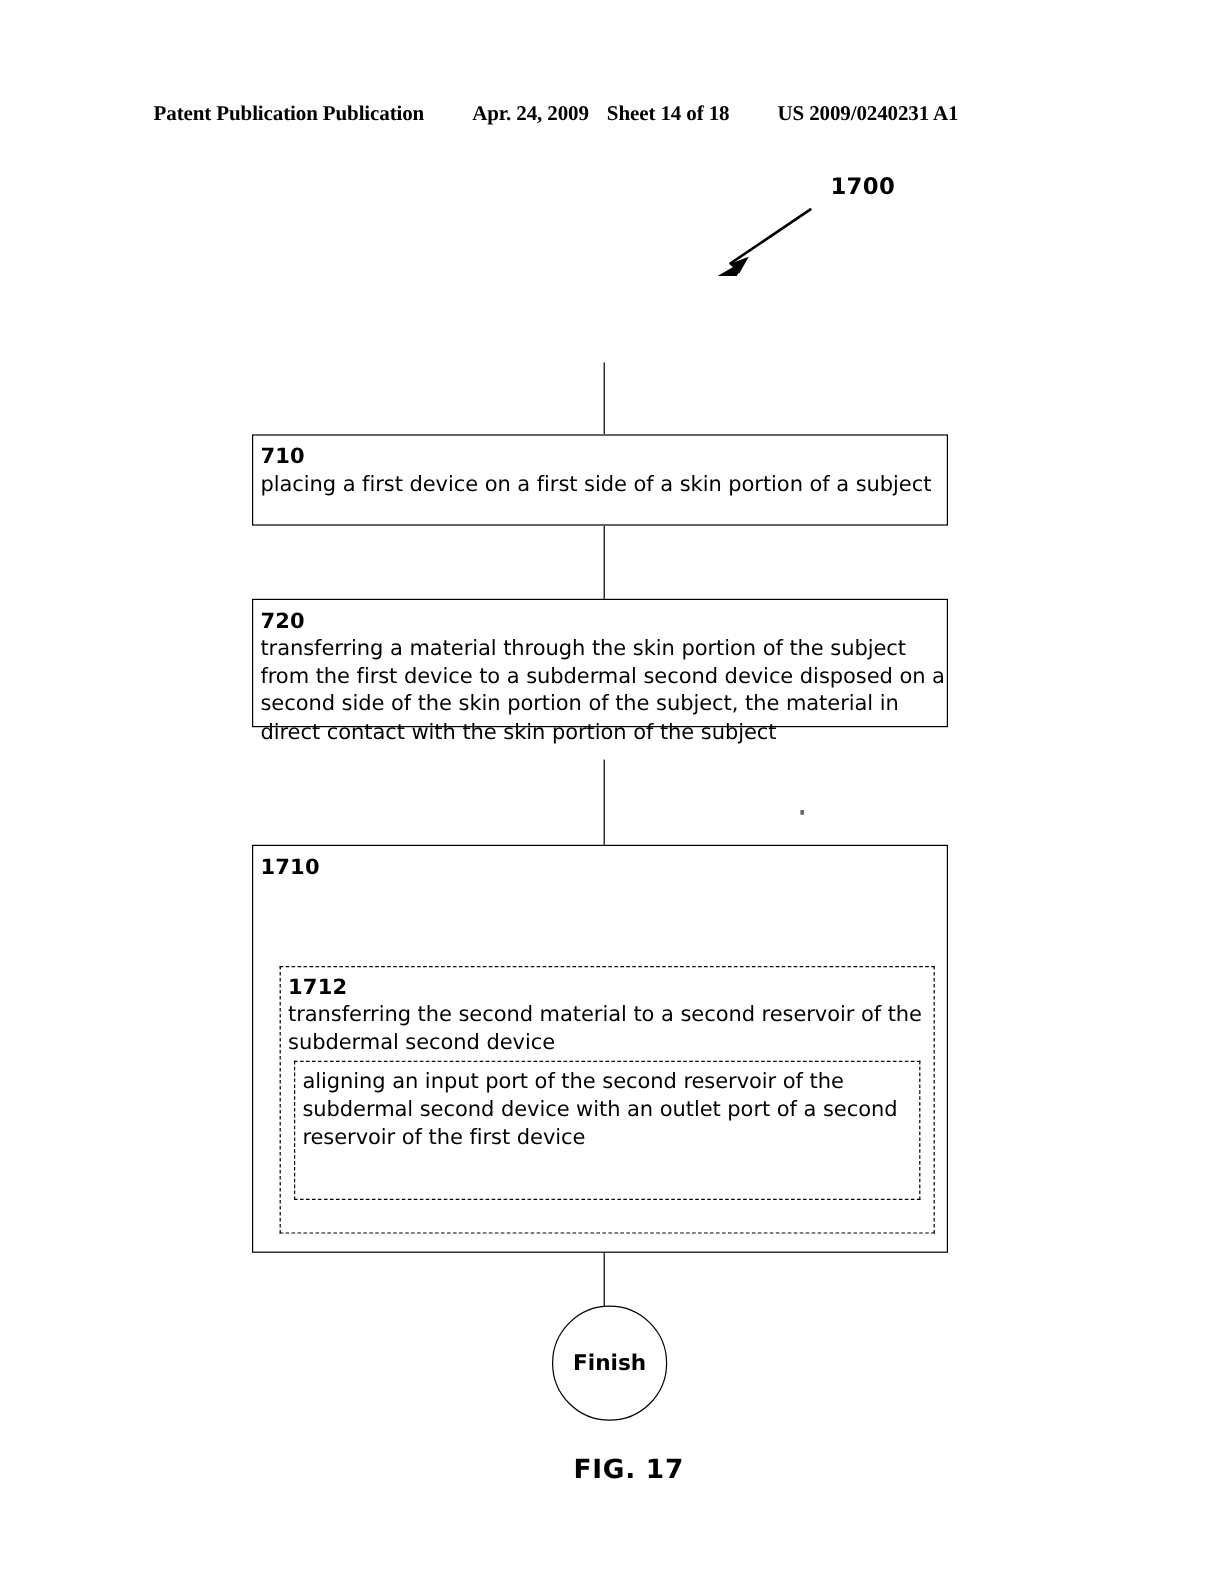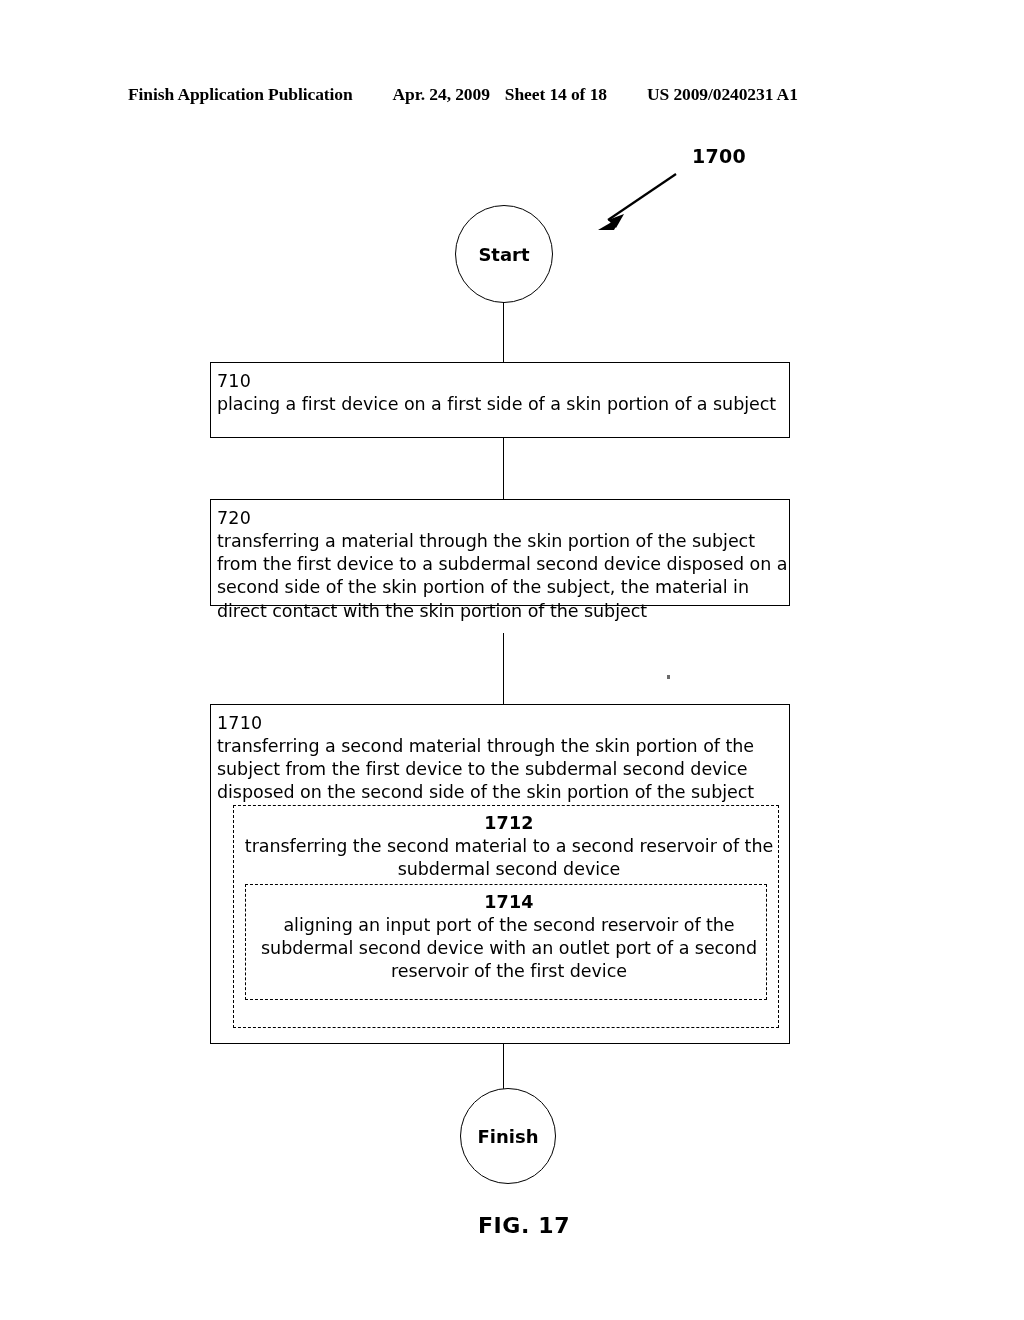--- a/index.html
+++ b/index.html
@@ -109,21 +109,21 @@
     background: #fff;
     box-sizing: border-box;
     padding: 7px 0 0 6px;
   }
   .step-box.b710  { left: 210px; top: 362px;  width: 580px; height: 76px; }
   .step-box.b720  { left: 210px; top: 499px;  width: 580px; height: 107px; }
   .step-box.b1710 { left: 210px; top: 704px;  width: 580px; height: 340px; padding-bottom: 0; }
 
   .step-num {
     font-size: 17.5px;
-    font-weight: 400;
+    font-weight: 700;
     line-height: 1.33;
     letter-spacing: 0.2px;
   }
   .step-text {
     font-size: 17.5px;
     font-weight: 500;
     line-height: 1.32;
     letter-spacing: -0.05px;
     white-space: pre-line;
   }
@@ -134,21 +134,20 @@
     border: 1.7px dashed #000;
     background: #fff;
     box-sizing: border-box;
     padding: 6px 0 0 6px;
   }
   .sub-box.b1712 {
     left: 22px;
     top: 100px;
     width: 546px;
     height: 223px;
-    text-align: center;
   }
   .sub-box.b1714 {
     left: 11px;
     top: 78px;
     width: 522px;
     height: 116px;
   }
   .sub-num {
     font-size: 17.5px;
     font-weight: 600;
@@ -182,38 +181,35 @@
     text-align: center;
     font-size: 22px;
     font-weight: 700;
     letter-spacing: 0.6px;
   }
 </style>
 </head>
 <body>
 
 <div class="page-header">
-  <span class="hdr-pub">Finish Application Publication</span>
+  <span class="hdr-pub">Patent Publication Publication</span>
   <span class="hdr-date">Apr. 24, 2009</span>
   <span class="hdr-sheet">Sheet 14 of 18</span>
   <span class="hdr-patno">US 2009/0240231 A1</span>
 </div>
 
 <div class="figure">
 
   <div class="ref-1700">1700</div>
   <svg class="lead-arrow" viewBox="0 0 100 74">
     <line x1="88" y1="6" x2="20" y2="52" stroke="#000" stroke-width="2.2"></line>
     <polygon points="20,52 36,46 28,60" fill="#000"></polygon>
     <polygon points="10,62 34,48 26,62" fill="#000"></polygon>
   </svg>
 
-  <div class="terminator start">
-    <span>Start</span>
-  </div>
 
   <div class="connector conn-start-710"></div>
   <div class="connector conn-710-720"></div>
   <div class="connector conn-720-1710"></div>
   <div class="connector conn-1710-fin"></div>
 
   <div class="step-box b710">
     <div class="step-num">710</div>
     <div class="step-text">placing a first device on a first side of a skin portion of a subject</div>
   </div>
@@ -223,31 +219,27 @@
     <div class="step-text">transferring a material through the skin portion of the subject
 from the first device to a subdermal second device disposed on a
 second side of the skin portion of the subject, the material in
 direct contact with the skin portion of the subject</div>
   </div>
 
   <div class="speck"></div>
 
   <div class="step-box b1710">
     <div class="step-num">1710</div>
-    <div class="step-text">transferring a second material through the skin portion of the
-subject from the first device to the subdermal second device
-disposed on the second side of the skin portion of the subject</div>
 
     <div class="sub-box b1712">
       <div class="sub-num">1712</div>
       <div class="sub-text">transferring the second material to a second reservoir of the
 subdermal second device</div>
 
       <div class="sub-box b1714">
-        <div class="sub-num">1714</div>
         <div class="sub-text">aligning an input port of the second reservoir of the
 subdermal second device with an outlet port of a second
 reservoir of the first device</div>
       </div>
     </div>
   </div>
 
   <div class="terminator finish">
     <span>Finish</span>
   </div>

